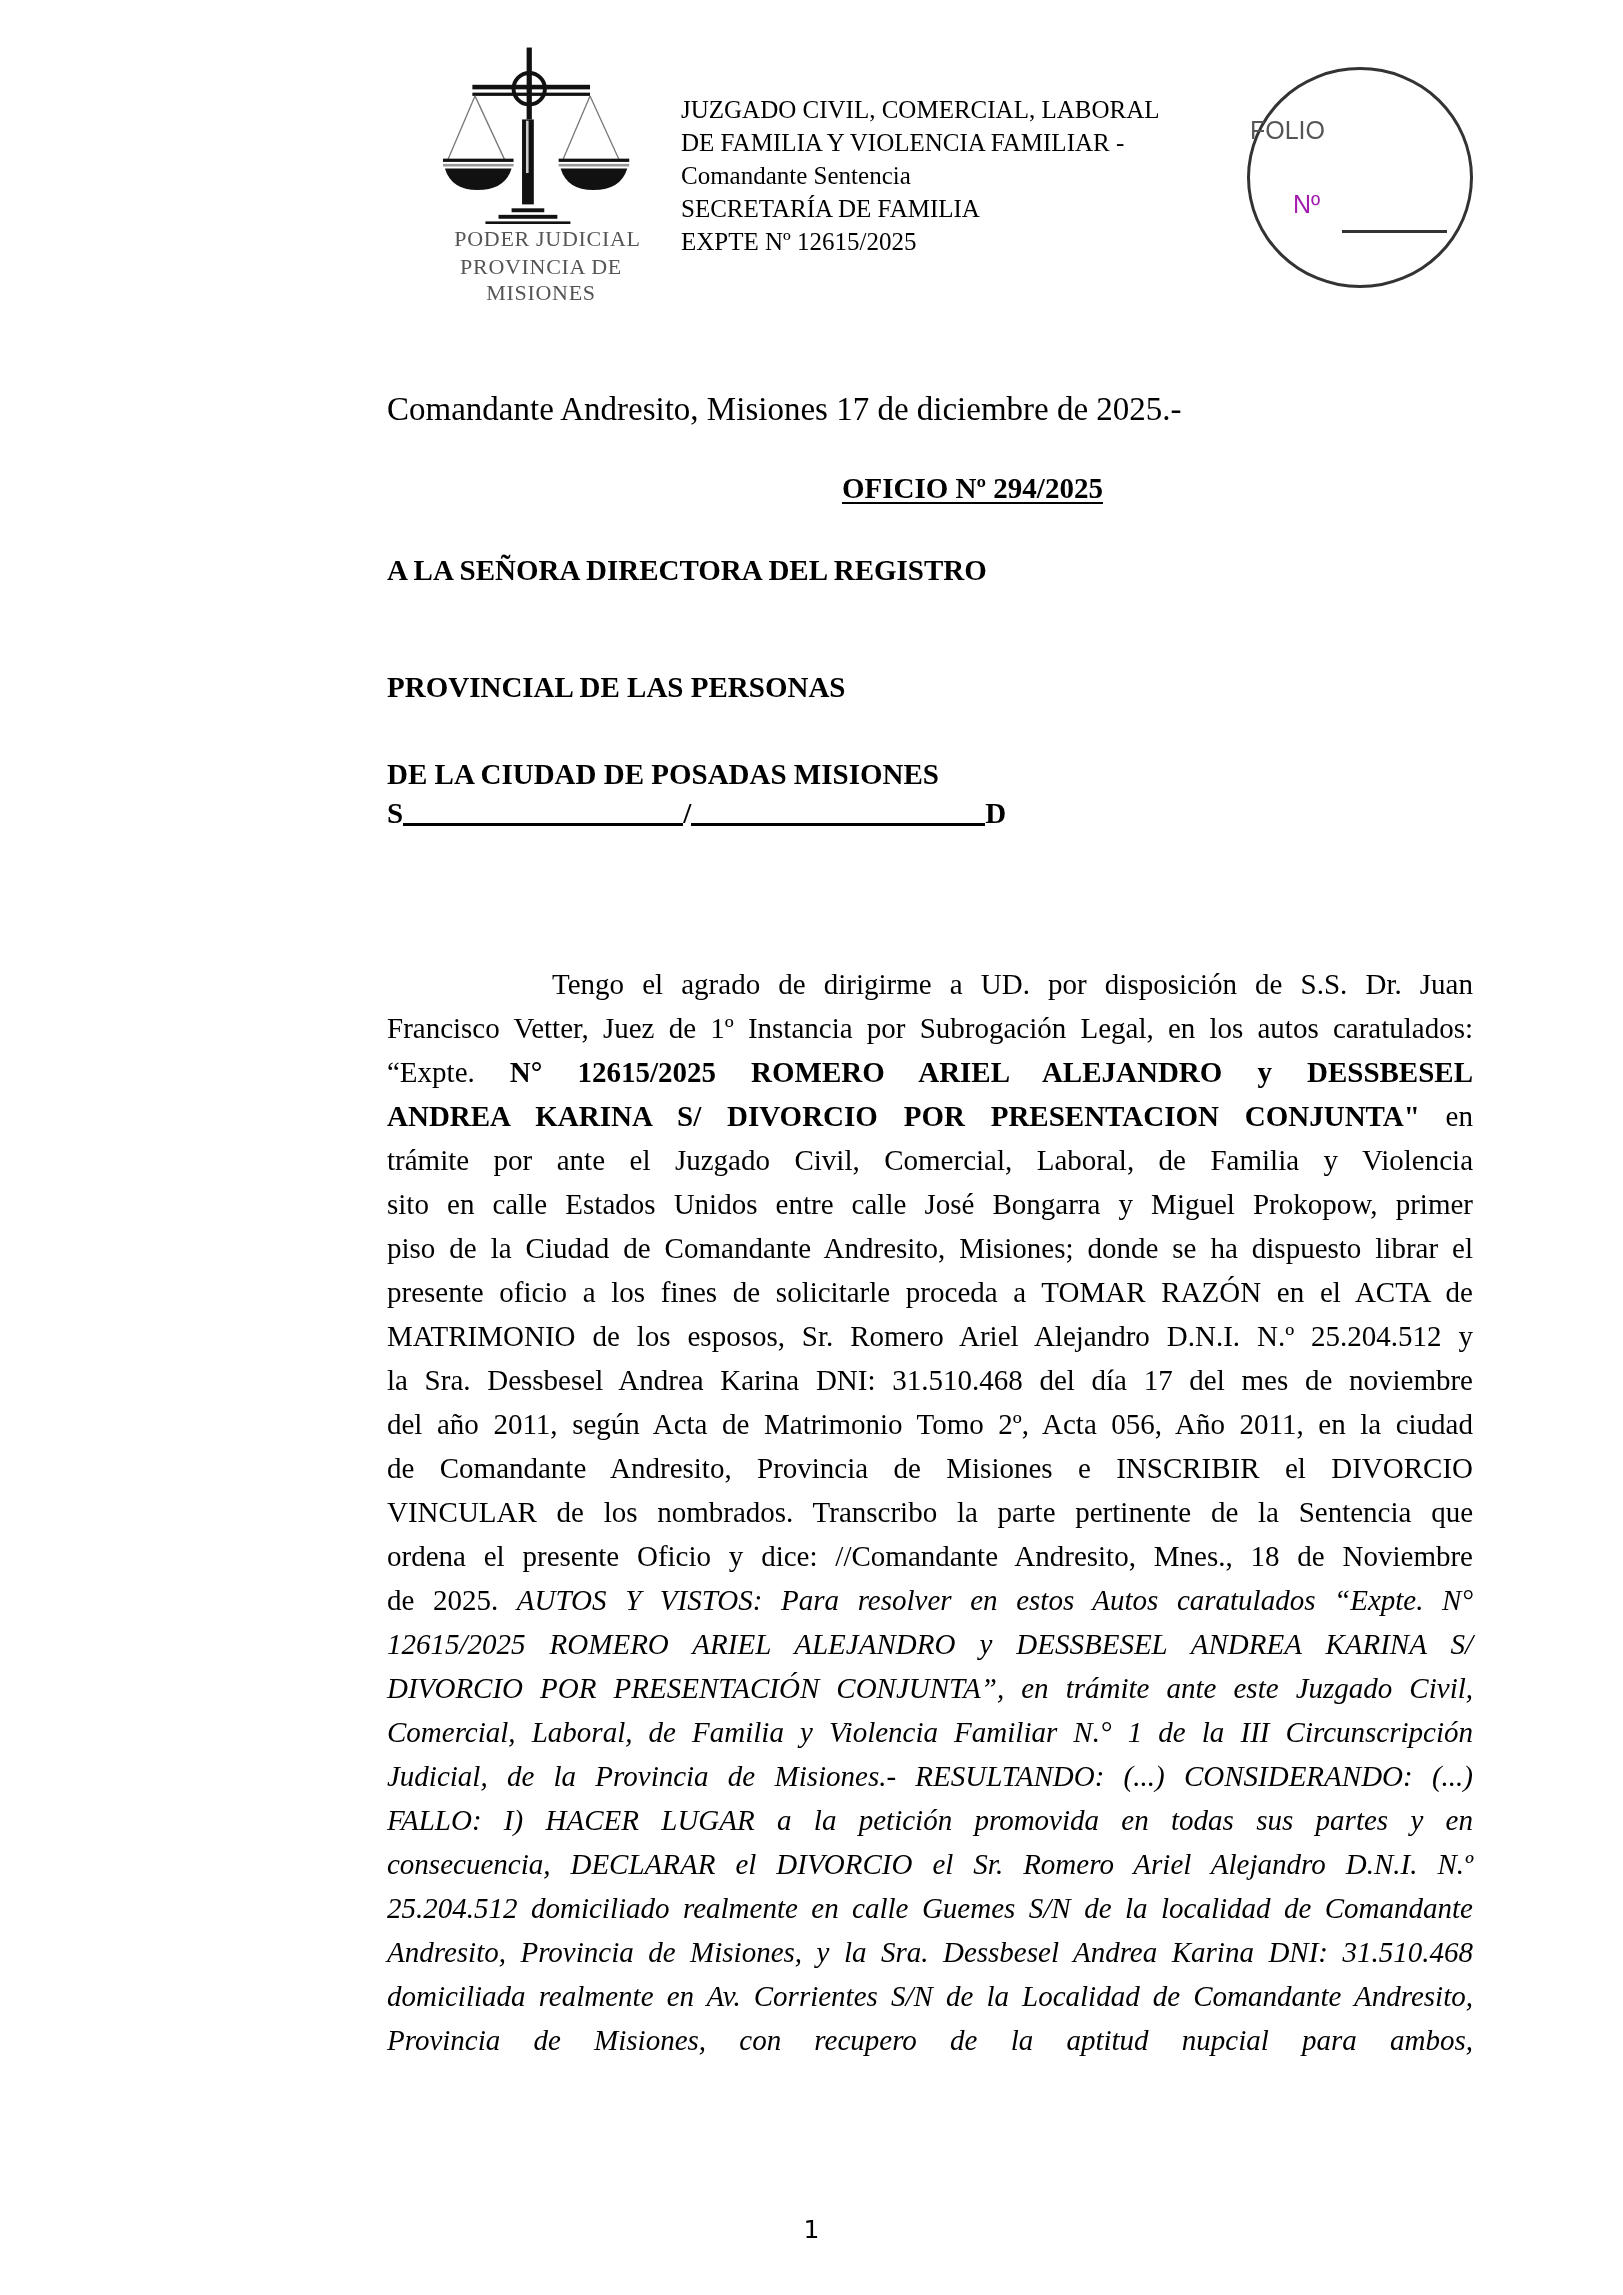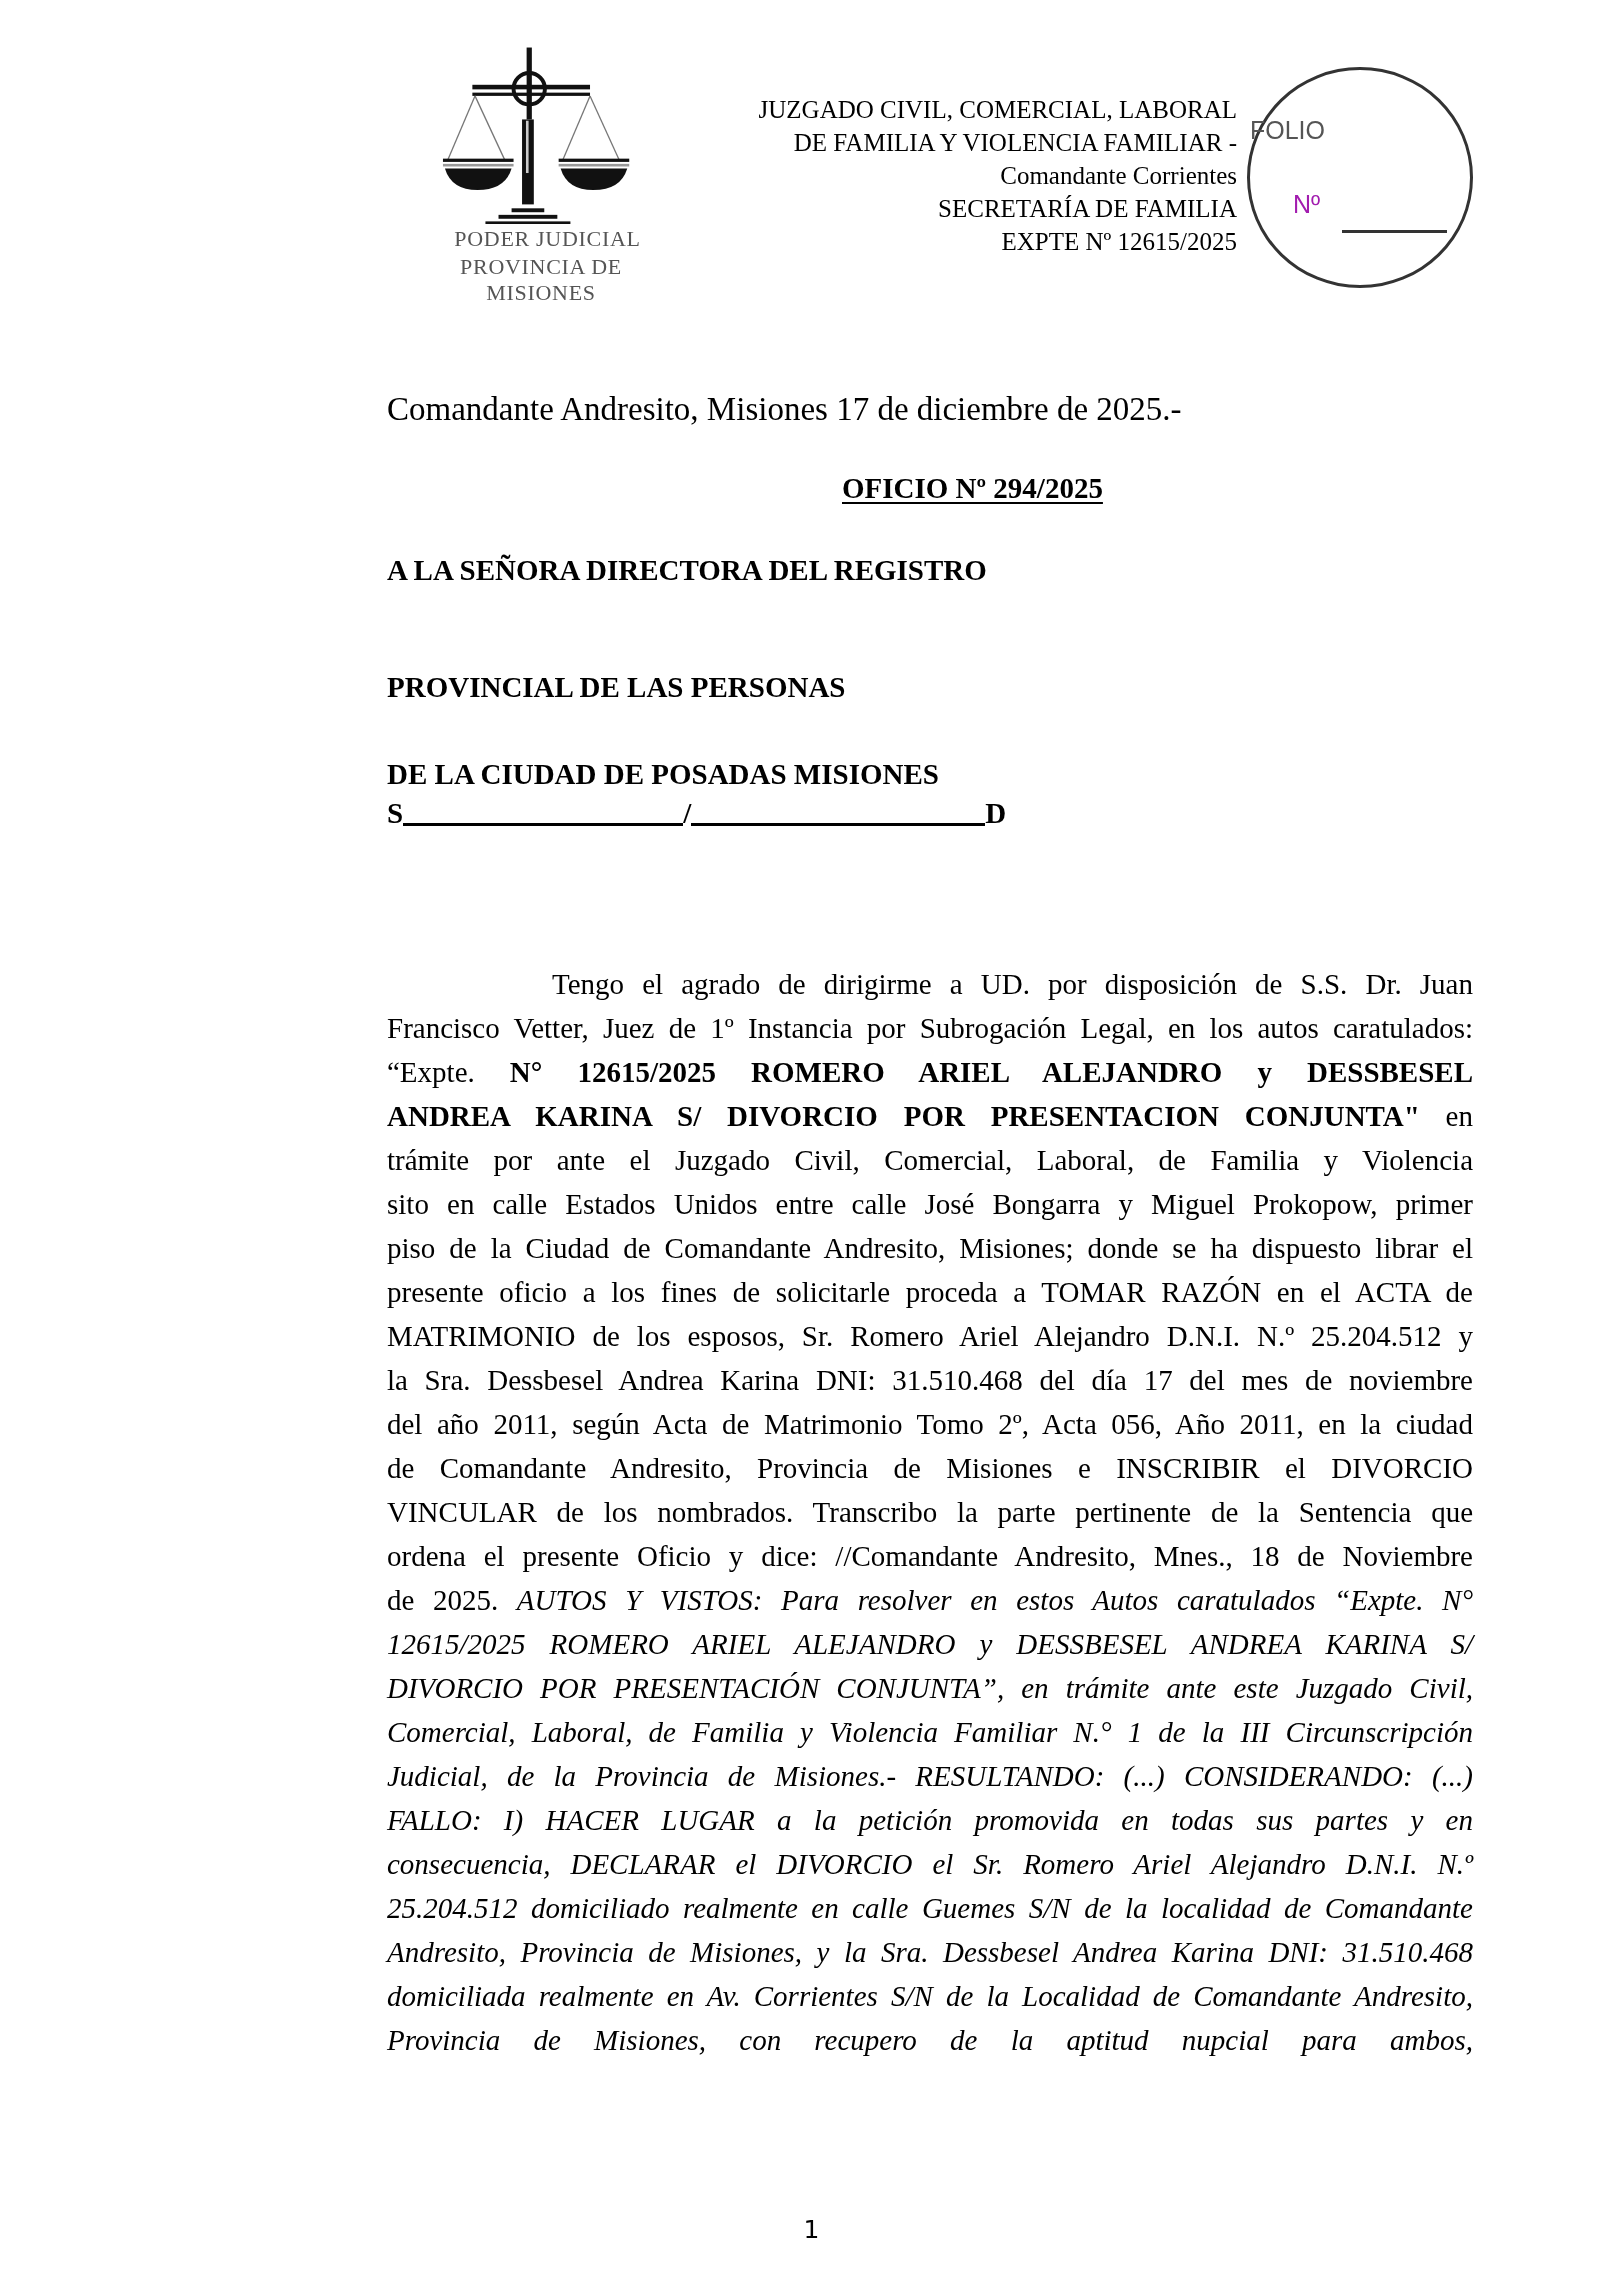--- a/index.html
+++ b/index.html
@@ -5,21 +5,21 @@
   html, body { margin: 0; padding: 0; background: #ffffff; }
   body { width: 1623px; height: 2295px; position: relative; overflow: hidden; color: #000; font-family: "Liberation Serif", "DejaVu Serif", serif; }
 
   
   .logo { position: absolute; left: 407px; top: 41px; width: 268px; height: 249px; }
   .logo svg { position: absolute; left: 26px; top: 0; }
   .logo-text { position: absolute; left: 0; width: 268px; text-align: center; font-family: "Liberation Serif", serif; color: #555; letter-spacing: 0.7px; }
   .logo-text.l1 { top: 185px; font-size: 22px; padding-left: 13px; box-sizing: border-box; }
   .logo-text.l2 { top: 213px; font-size: 22px; }
 
-  .court { position: absolute; left: 681px; top: 93px; width: 556px; text-align: right; font-size: 25px; line-height: 33px; }
+  .court { position: absolute; left: 681px; top: 93px; width: 556px; text-align: left; font-size: 25px; line-height: 33px; }
   .court div { white-space: nowrap; }
 
   .folio { position: absolute; left: 1247px; top: 67px; width: 226px; height: 221px; border: 3.9px solid #333; border-radius: 50%; box-sizing: border-box; }
   .folio-label { position: absolute; left: 0; width: 100%; top: 46px; text-align: left; font-family: "Liberation Sans", sans-serif; font-size: 25px; color: #555; padding-right: 13px; box-sizing: border-box; }
   .folio-no { position: absolute; left: 43px; top: 120px; font-family: "Liberation Sans", sans-serif; font-size: 25px; color: #a21caf; }
   .folio-line { position: absolute; left: 92px; top: 160px; width: 105px; height: 2.6px; background: #333; }
 
   
   .place-date { position: absolute; left: 387px; top: 391px; font-size: 33px; white-space: nowrap; }
   .oficio { position: absolute; left: 842px; top: 472px; font-size: 29px; font-weight: bold; text-decoration: underline; text-decoration-thickness: 2px; text-underline-offset: 3.9px; white-space: nowrap; }
@@ -75,21 +75,21 @@
     <rect x="100" y="266" width="90" height="6" fill="#111"></rect>
     <rect x="80" y="276" width="130" height="4" fill="#111"></rect>
   </svg>
   <div class="logo-text l1">PODER JUDICIAL</div>
   <div class="logo-text l2">PROVINCIA DE MISIONES</div>
 </div>
 
 <div class="court">
   <div>JUZGADO CIVIL, COMERCIAL, LABORAL</div>
   <div>DE FAMILIA Y VIOLENCIA FAMILIAR -</div>
-  <div>Comandante Corrientes</div>
+  <div>Comandante Sentencia</div>
   <div>SECRETARÍA DE FAMILIA</div>
   <div>EXPTE Nº 12615/2025</div>
 </div>
 
 <div class="folio">
   <div class="folio-label">FOLIO</div>
   <div class="folio-no">Nº</div>
   <div class="folio-line"></div>
 </div>
 

